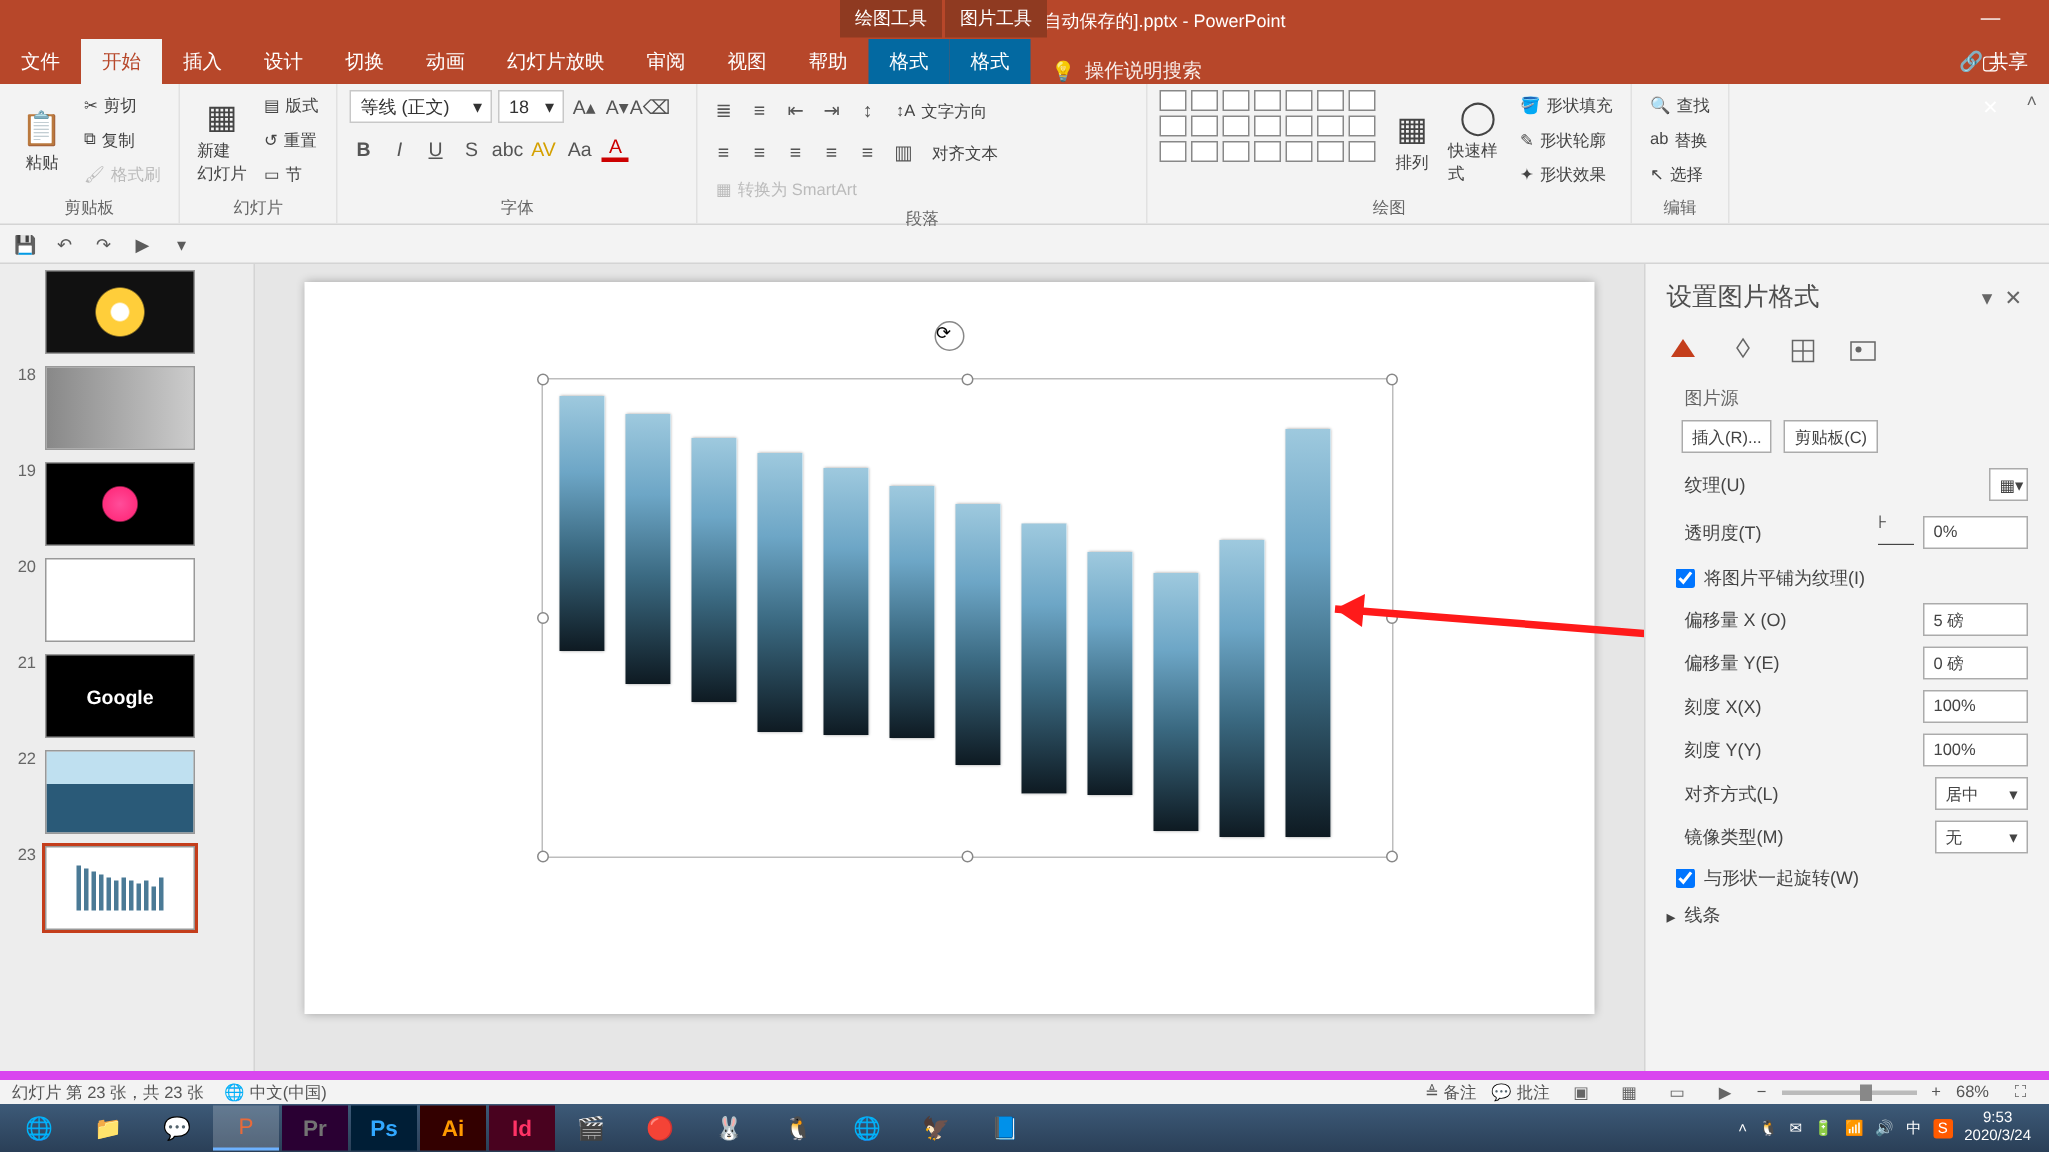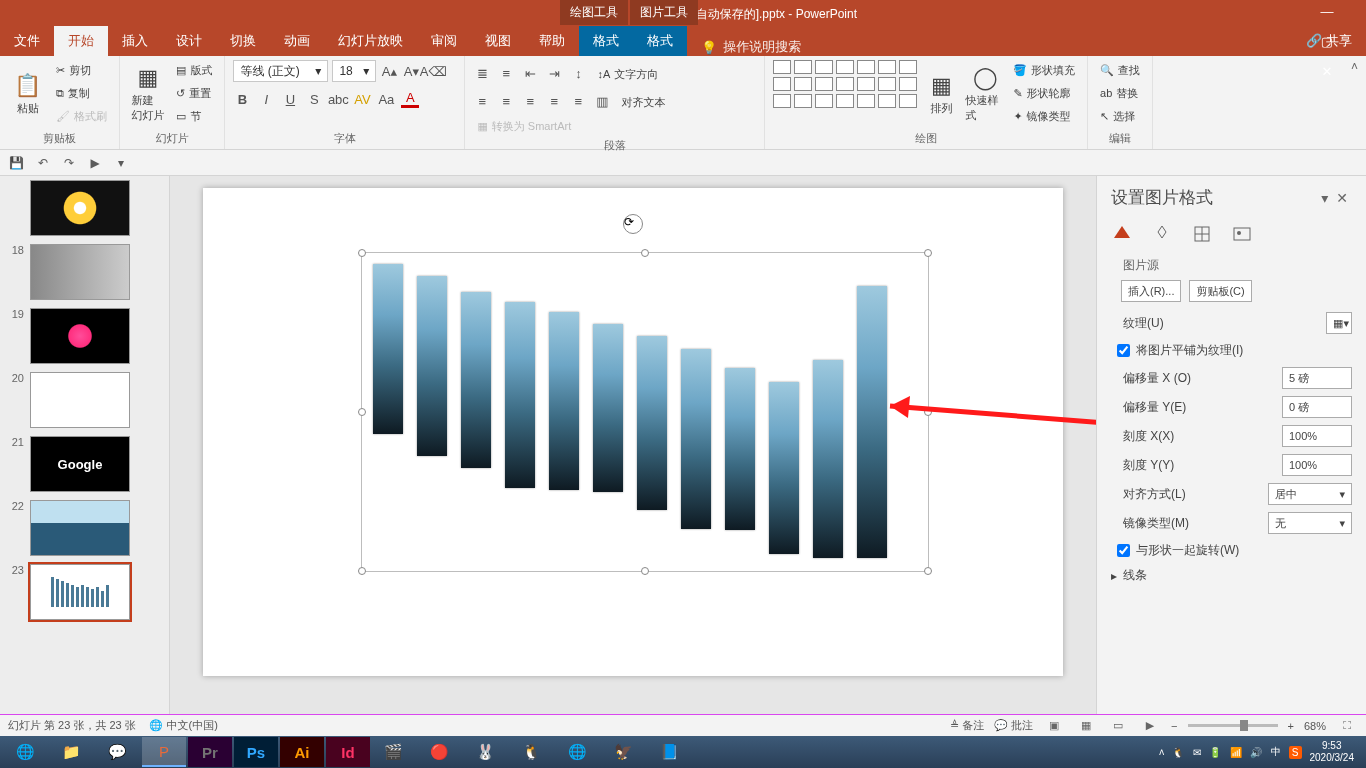--- a/index.html
+++ b/index.html
@@ -81,28 +81,28 @@
 .fp-tab { color: #666; padding-bottom: 4px; }
 .fp-tab.active { color: #333; border-bottom: 2px solid #b7472a; }
 .fp-icons { display: flex; gap: 18px; padding: 8px 14px; }
 .fp-ic { width: 22px; height: 22px; display: flex; align-items: center; justify-content: center; border: 1px solid transparent; }
 .fp-ic.active { color: #b7472a; }
 .fp-body { flex: 1; overflow-y: auto; padding: 4px 14px; font-size: 12px; color: #444; }
 .fp-row { display: flex; align-items: center; justify-content: space-between; margin: 7px 0; }
 .fp-row label { flex: 1; }
 .fp-input, .fp-btn, .fp-select { border: 1px solid #ababab; background: #fff; height: 22px; padding: 0 6px; font-size: 11px; display: inline-flex; align-items: center; }
 .fp-input { width: 70px; }
-.fp-select { width: 84px; justify-content: space-between; }
+.fp-select { width: 62px; justify-content: space-between; }
 .fp-btns-row { display: flex; gap: 8px; margin: 6px 0 10px 10px; }
 .checkbox-row { display: flex; align-items: center; gap: 6px; margin: 8px 0 8px 6px; }
 .section-head { display: flex; align-items: center; gap: 6px; color: #444; font-size: 12px; margin: 8px 0 4px; cursor: pointer; }
 .indent { padding-left: 12px; }
 
 
-.statusbar { height: 22px; background: #f3f3f3; border-top: 1px solid #d946ef; display: flex; align-items: center; font-size: 11px; color: #555; padding: 0 8px; gap: 14px; }
+.statusbar { height: 22px; background: #f3f3f3; border-top: 6px solid #d946ef; display: flex; align-items: center; font-size: 11px; color: #555; padding: 0 8px; gap: 14px; }
 .statusbar .right { margin-left: auto; display: flex; align-items: center; gap: 10px; }
 .view-btn { width: 22px; height: 18px; display: flex; align-items: center; justify-content: center; color: #666; }
 .zoom-slider { width: 90px; height: 3px; background: #bbb; position: relative; }
 .zoom-slider::after { content:''; position:absolute; top:-4px; left:52px; width:8px; height:11px; background:#888; }
 
 
 .taskbar { height: 32px; background: linear-gradient(#3d5a78,#2a3f57); display: flex; align-items: center; padding: 0 4px; gap: 2px; }
 .task-icon { width: 44px; height: 30px; display: flex; align-items: center; justify-content: center; color: #fff; font-size: 15px; }
 .task-icon.active { background: rgba(255,255,255,.2); border-bottom: 2px solid #6db2ff; }
 .tray { margin-left: auto; display: flex; align-items: center; gap: 8px; color: #fff; font-size: 10px; padding-right: 8px; }
@@ -305,21 +305,21 @@
         <div class="small-btn">
             <span>🪣</span>
             <span>形状填充</span>
           </div>
         <div class="small-btn">
             <span>✎</span>
             <span>形状轮廓</span>
           </div>
         <div class="small-btn">
             <span>✦</span>
-            <span>镜像类型</span>
+            <span>形状效果</span>
           </div>
       </div>
     </div>
     <div class="group-label">绘图</div>
   </div>
 
   <div class="ribbon-group">
     <div class="group-body">
       <div class="small-stack">
         <div class="small-btn">
@@ -468,20 +468,27 @@
     </div>
     <div class="fp-body">
       <div class="indent" style="color:#666;margin-bottom:4px">图片源</div>
       <div class="fp-btns-row">
         <div class="fp-btn">插入(R)...</div>
         <div class="fp-btn">剪贴板(C)</div>
       </div>
       <div class="fp-row indent">
           <label>纹理(U)</label>
           <div class="fp-select" style="width:26px">▦▾</div>
+        </div>
+      <div class="fp-row indent">
+          <label>透明度(T)</label>
+          <span style="flex:0 0 30px">⊦——</span>
+          <div class="fp-input">
+            <span>0%</span>
+          </div>
         </div>
       <div class="checkbox-row">
           <input type="checkbox" checked="" style="">
           <label>将图片平铺为纹理(I)</label>
         </div>
       <div class="fp-row indent">
           <label>偏移量 X (O)</label>
           <div class="fp-input">
             <span>5 磅</span>
           </div>

